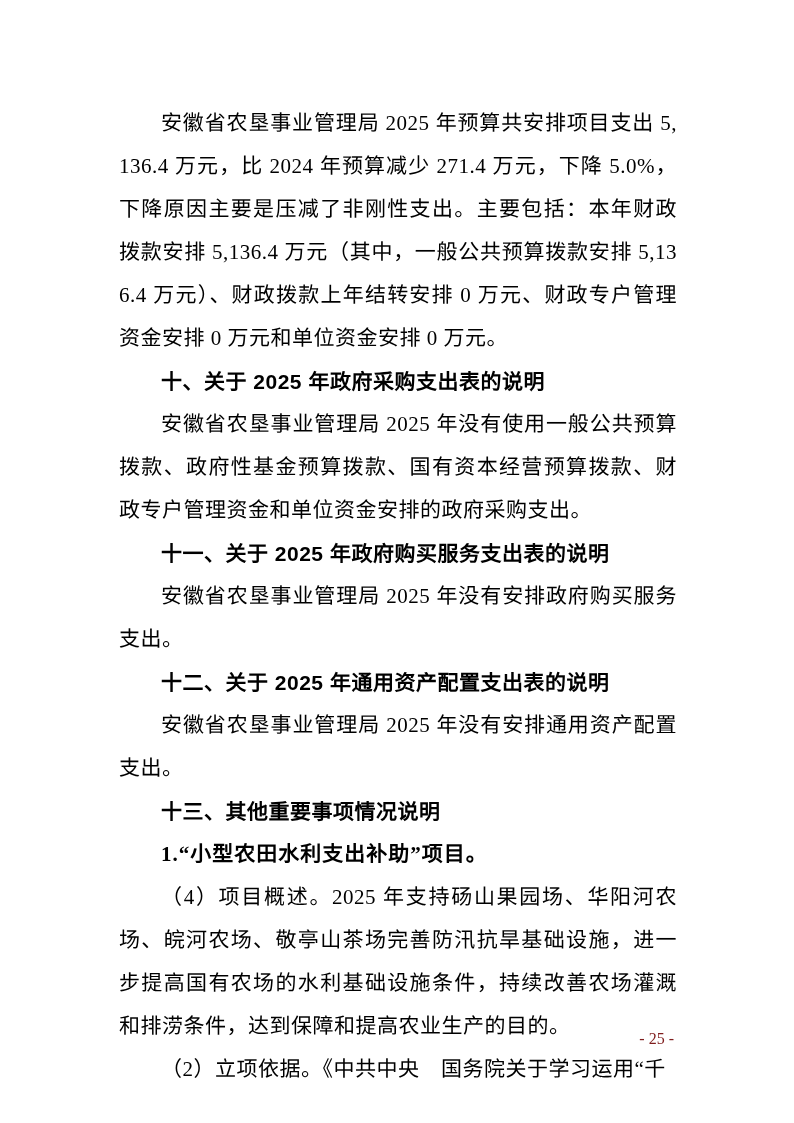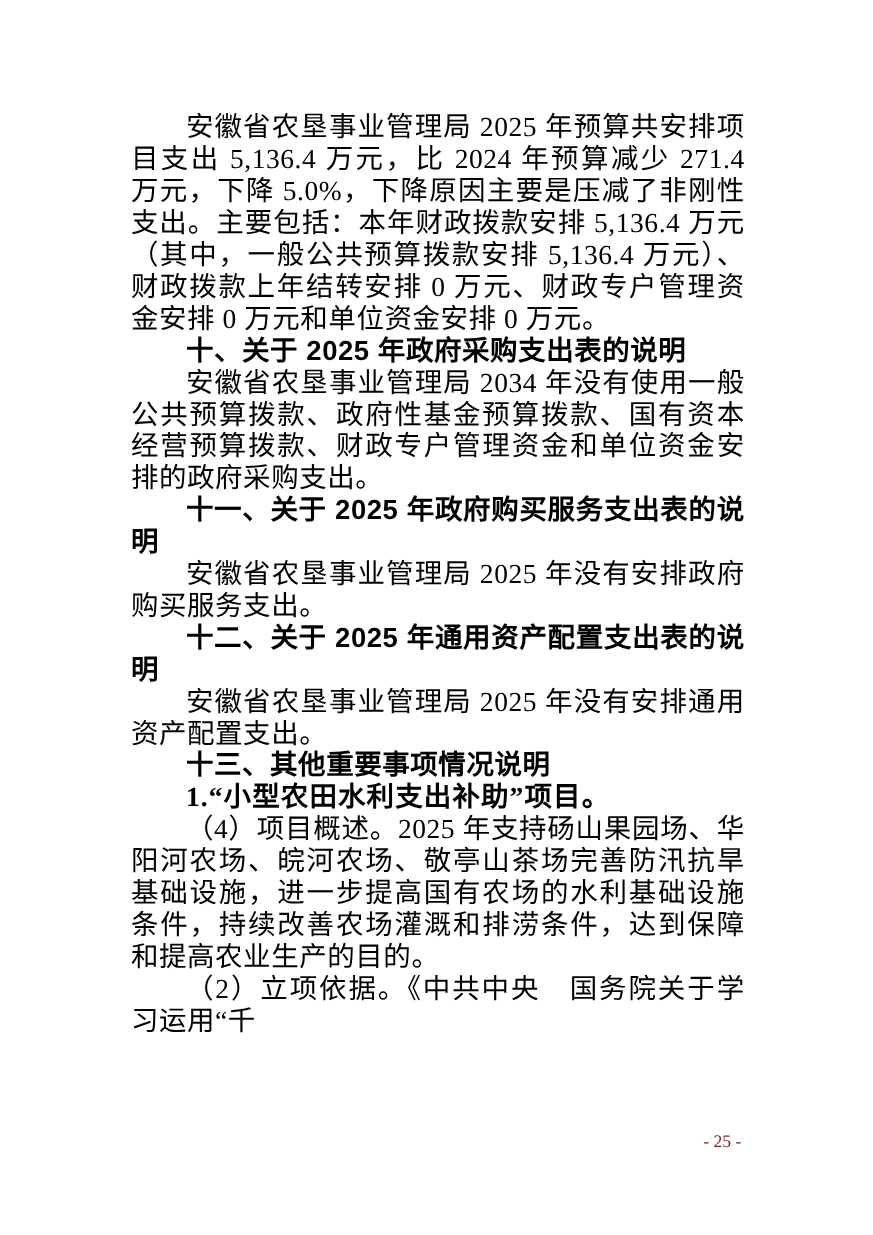--- a/index.html
+++ b/index.html
@@ -21,22 +21,22 @@
     position: absolute;
     left: 119px;
     top: 102px;
     width: 558px;
   }
   .content p,
   .content h2,
   .content h3 {
     margin: 0;
     padding: 0;
-    font-size: 25px;
-    line-height: 29px;
+    font-size: 21px;
+    line-height: 43px;
     text-align: justify;
     text-justify: inter-ideograph;
     text-indent: 2em;
     word-break: break-all;
   }
   .body-para {
     font-family: "Liberation Serif", "DejaVu Serif", serif;
     font-weight: normal;
     letter-spacing: 0.5px;
   }
@@ -60,21 +60,21 @@
     color: #7f1d1d;
   }
 </style>
 </head>
 <body>
 
 <div class="page">
   <div class="content">
     <p class="body-para">安徽省农垦事业管理局 2025 年预算共安排项目支出 5,136.4 万元，比 2024 年预算减少 271.4 万元，下降 5.0%，下降原因主要是压减了非刚性支出。主要包括：本年财政拨款安排 5,136.4 万元（其中，一般公共预算拨款安排 5,136.4 万元）、财政拨款上年结转安排 0 万元、财政专户管理资金安排 0 万元和单位资金安排 0 万元。</p>
     <h2 class="section-heading">十、关于 2025 年政府采购支出表的说明</h2>
-    <p class="body-para">安徽省农垦事业管理局 2034 年没有使用一般公共预算拨款、政府性基金预算拨款、国有资本经营预算拨款、财政专户管理资金和单位资金安排的政府采购支出。</p>
+    <p class="body-para">安徽省农垦事业管理局 2025 年没有使用一般公共预算拨款、政府性基金预算拨款、国有资本经营预算拨款、财政专户管理资金和单位资金安排的政府采购支出。</p>
     <h2 class="section-heading">十一、关于 2025 年政府购买服务支出表的说明</h2>
     <p class="body-para">安徽省农垦事业管理局 2025 年没有安排政府购买服务支出。</p>
     <h2 class="section-heading">十二、关于 2025 年通用资产配置支出表的说明</h2>
     <p class="body-para">安徽省农垦事业管理局 2025 年没有安排通用资产配置支出。</p>
     <h2 class="section-heading">十三、其他重要事项情况说明</h2>
     <h3 class="sub-heading">1.“小型农田水利支出补助”项目。</h3>
     <p class="body-para">（4）项目概述。2025 年支持砀山果园场、华阳河农场、皖河农场、敬亭山茶场完善防汛抗旱基础设施，进一步提高国有农场的水利基础设施条件，持续改善农场灌溉和排涝条件，达到保障和提高农业生产的目的。</p>
     <p class="body-para">（2）立项依据。《中共中央　国务院关于学习运用“千</p>
   </div>
   <div class="page-number">- 25 -</div>

